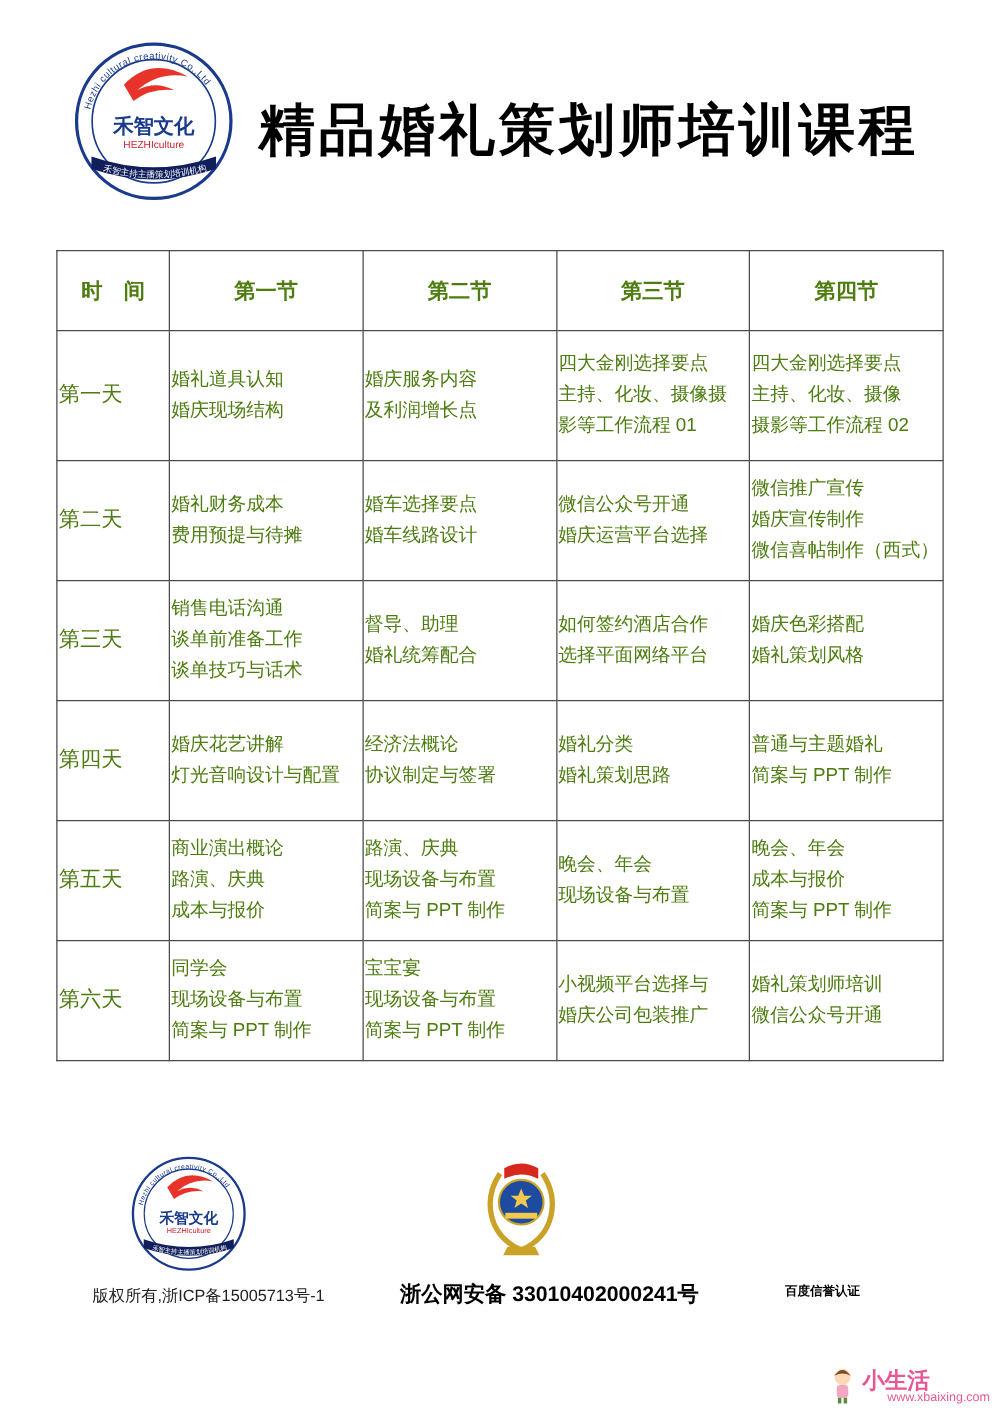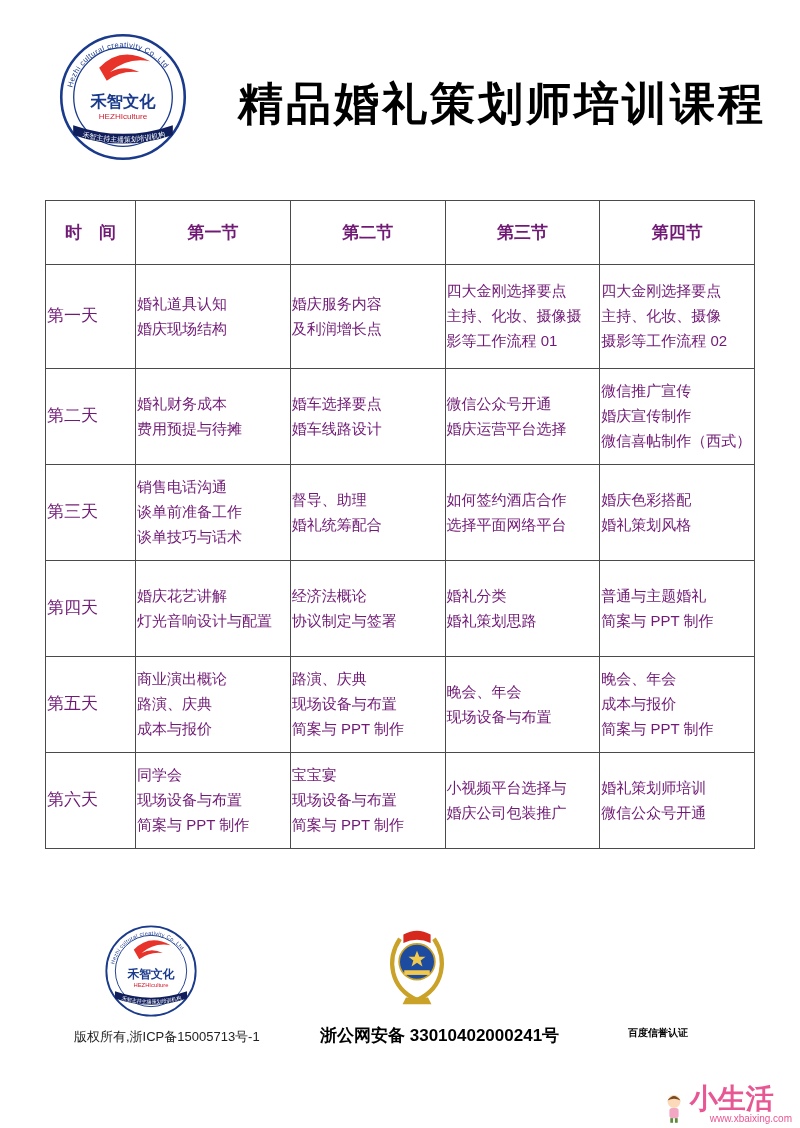--- a/index.html
+++ b/index.html
@@ -5,33 +5,33 @@
   html,body { margin:0; padding:0; background:#ffffff; }
   .page {
     position:relative; width:800px; height:1128px; background:#ffffff;
     font-family:"Liberation Sans", sans-serif; color:#000; overflow:hidden;
     margin:0 auto;
   }
 
   
   .header-logo { position:absolute; left:58px; top:32px; width:130px; height:130px; }
   .page-title {
-    position:absolute; left:176px; top:74px; width:590px; text-align:right;
+    position:absolute; left:176px; top:74px; width:590px; text-align:center;
     font-size:45px; font-weight:900; letter-spacing:3px; color:#000;
     font-family:"Liberation Sans", sans-serif; white-space:nowrap;
   }
 
   
   .course-table {
     position:absolute; left:45px; top:200px; width:710px;
     border-collapse:collapse; table-layout:fixed;
   }
   .course-table th, .course-table td {
     border:1px solid #4a4a4a; vertical-align:middle;
-    white-space:pre-line; padding:3px 1px; color:#701a75;
+    white-space:pre-line; padding:3px 1px; color:#4d7c0f;
   }
   .course-table thead tr { height:64px; }
   .course-table tbody tr { height:96px; }
   .course-table tbody tr:first-child { height:104px; }
   .course-table th { font-size:17px; font-weight:bold; }
   .course-table td { font-size:15px; line-height:1.65; }
   .course-table td.time { font-size:17px; font-weight:normal; }
   .col-time { width:90px; }
 
   
@@ -43,21 +43,21 @@
   .baidu-en { font-size:8px; color:#8a8a8a; letter-spacing:0.6px; margin-top:1px; }
 
   
   .copyright { position:absolute; left:74px; top:1028px; font-size:13px; color:#222; }
   .police-number { position:absolute; left:320px; top:1024px; font-size:17px; font-weight:bold; color:#000; }
   .baidu-cert { position:absolute; left:600px; top:1026px; width:116px; text-align:center; font-size:10px; font-weight:bold; color:#000; }
 
   
   .watermark { position:absolute; right:8px; bottom:4px; display:flex; align-items:flex-end; gap:4px; }
   .watermark-txt { display:flex; flex-direction:column; line-height:1.05; }
-  .watermark-name { font-size:28px; font-weight:bold; color:#e75793; }
+  .watermark-name { font-size:18px; font-weight:bold; color:#e75793; }
   .watermark-url { font-size:10px; color:#e75793;margin-left:20px; }
 </style>
 </head>
 <body>
 
 <div class="page">
 
   <svg class="header-logo" viewBox="0 0 120 120" xmlns="http://www.w3.org/2000/svg" xmlns:xlink="http://www.w3.org/1999/xlink">
     <circle cx="60" cy="60" r="57" fill="#ffffff" stroke="#1a3a8c" stroke-width="2.4"></circle>
     <circle cx="60" cy="60" r="45.5" fill="#ffffff" stroke="#1a3a8c" stroke-width="1.2"></circle>

